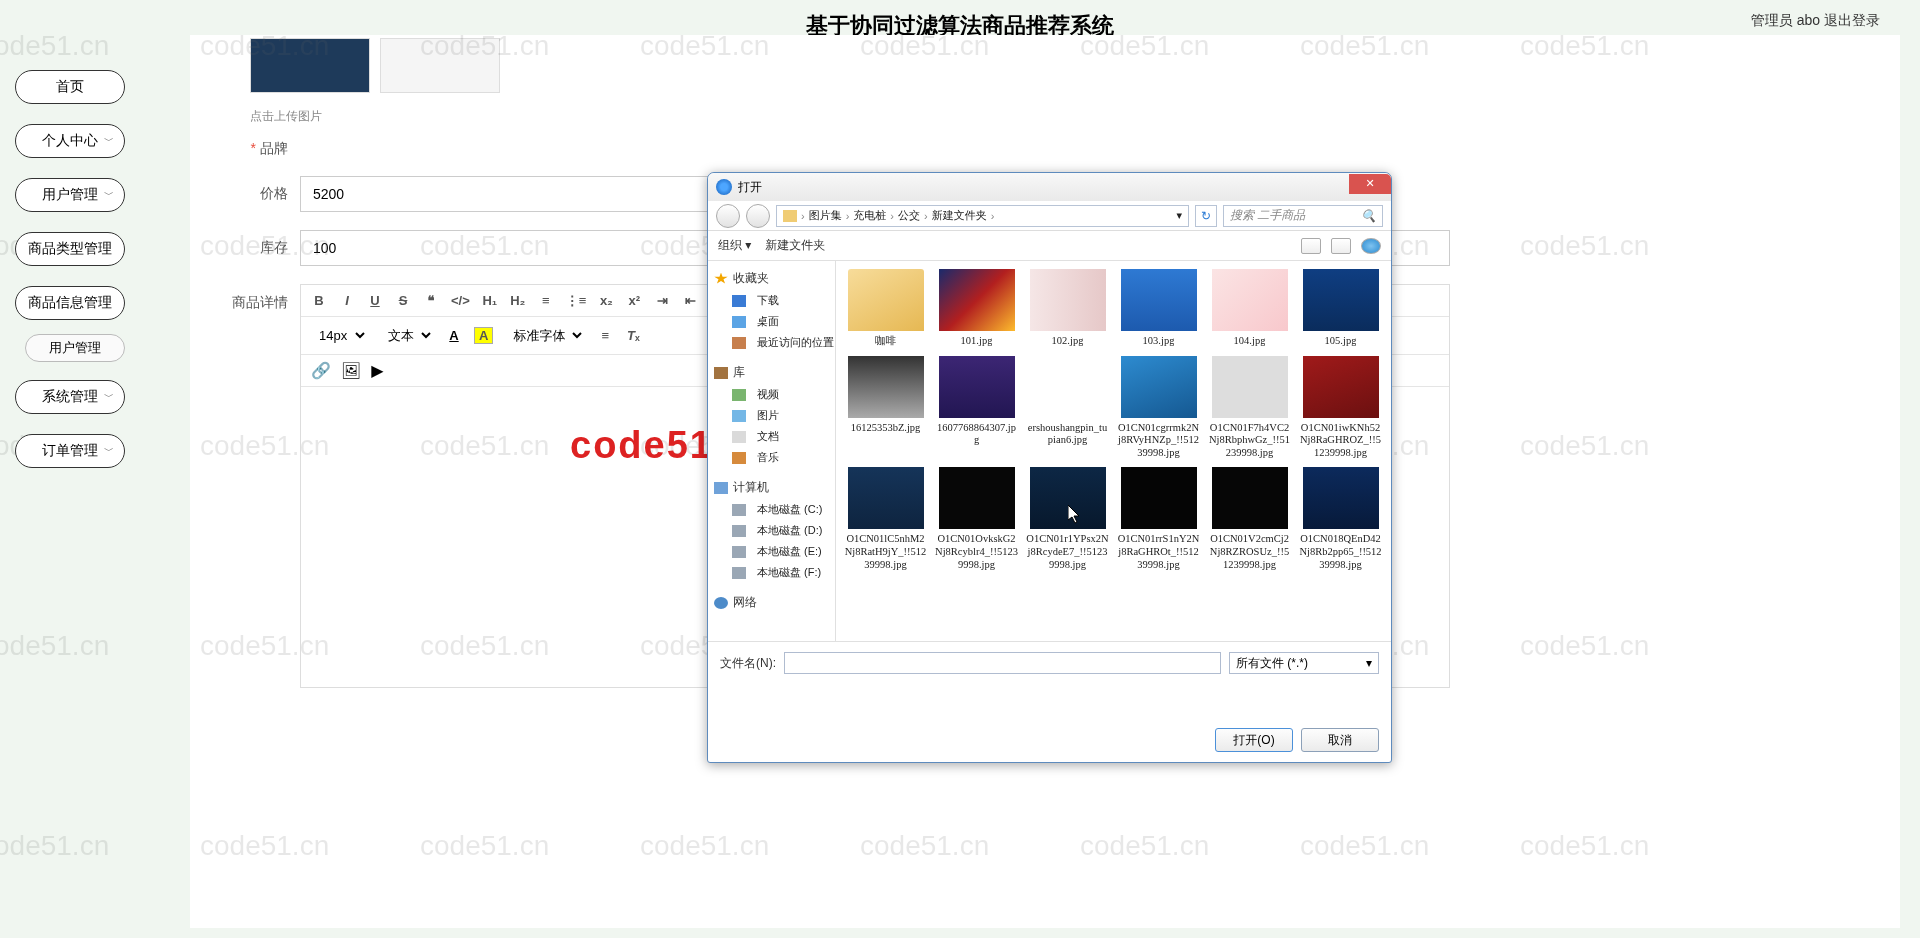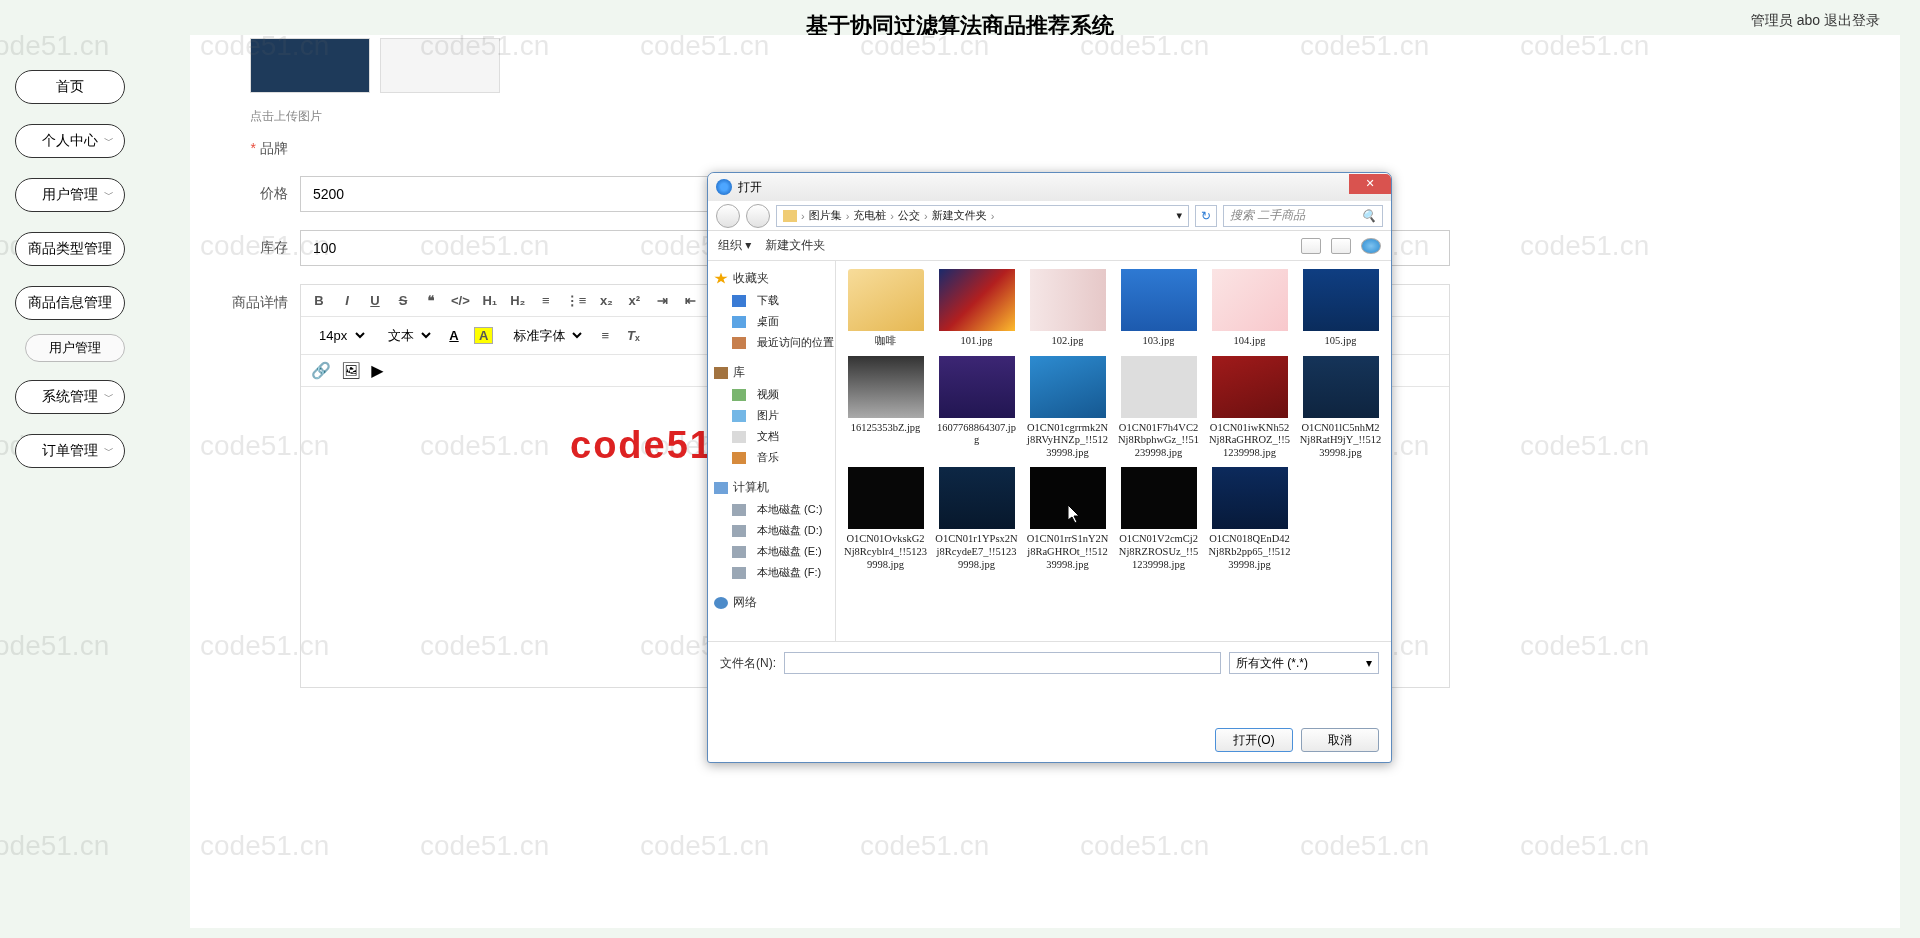--- a/index.html
+++ b/index.html
@@ -371,20 +371,24 @@
         </div>
         <div class="fd-file">
           <div class="fd-thumb thumb-c201"></div>
           <div class="fd-fname">16125353bZ.jpg</div>
         </div>
         <div class="fd-file">
           <div class="fd-thumb thumb-c202"></div>
           <div class="fd-fname">1607768864307.jpg</div>
         </div>
         <div class="fd-file">
+          <div class="fd-thumb thumb-c203"></div>
+          <div class="fd-fname">ershoushangpin_tupian6.jpg</div>
+        </div>
+        <div class="fd-file">
           <div class="fd-thumb thumb-c204"></div>
           <div class="fd-fname">O1CN01cgrrmk2Nj8RVyHNZp_!!51239998.jpg</div>
         </div>
         <div class="fd-file">
           <div class="fd-thumb thumb-c205"></div>
           <div class="fd-fname">O1CN01F7h4VC2Nj8RbphwGz_!!51239998.jpg</div>
         </div>
         <div class="fd-file">
           <div class="fd-thumb thumb-c206"></div>
           <div class="fd-fname">O1CN01iwKNh52Nj8RaGHROZ_!!51239998.jpg</div>

